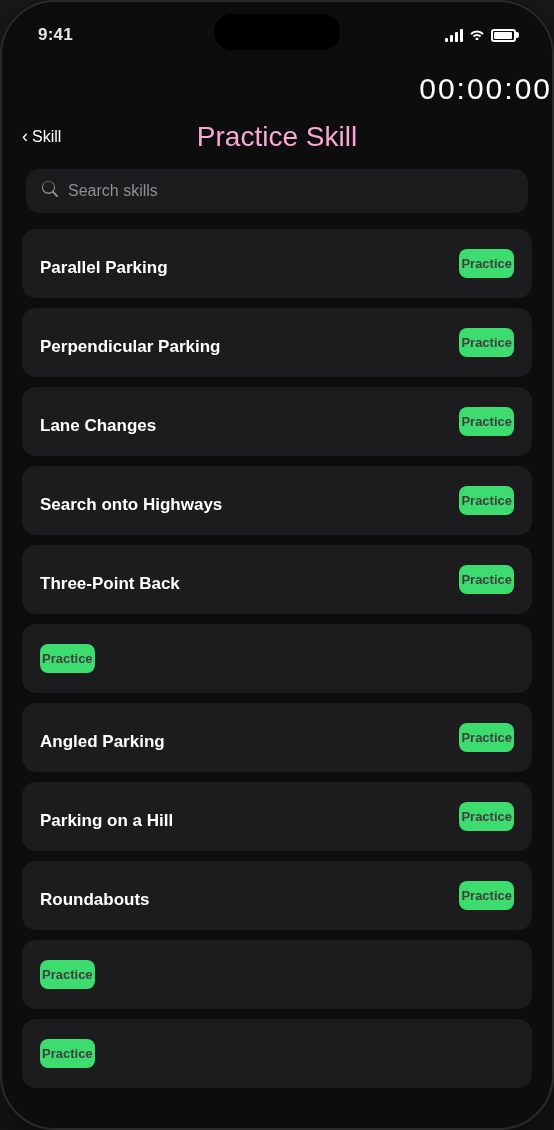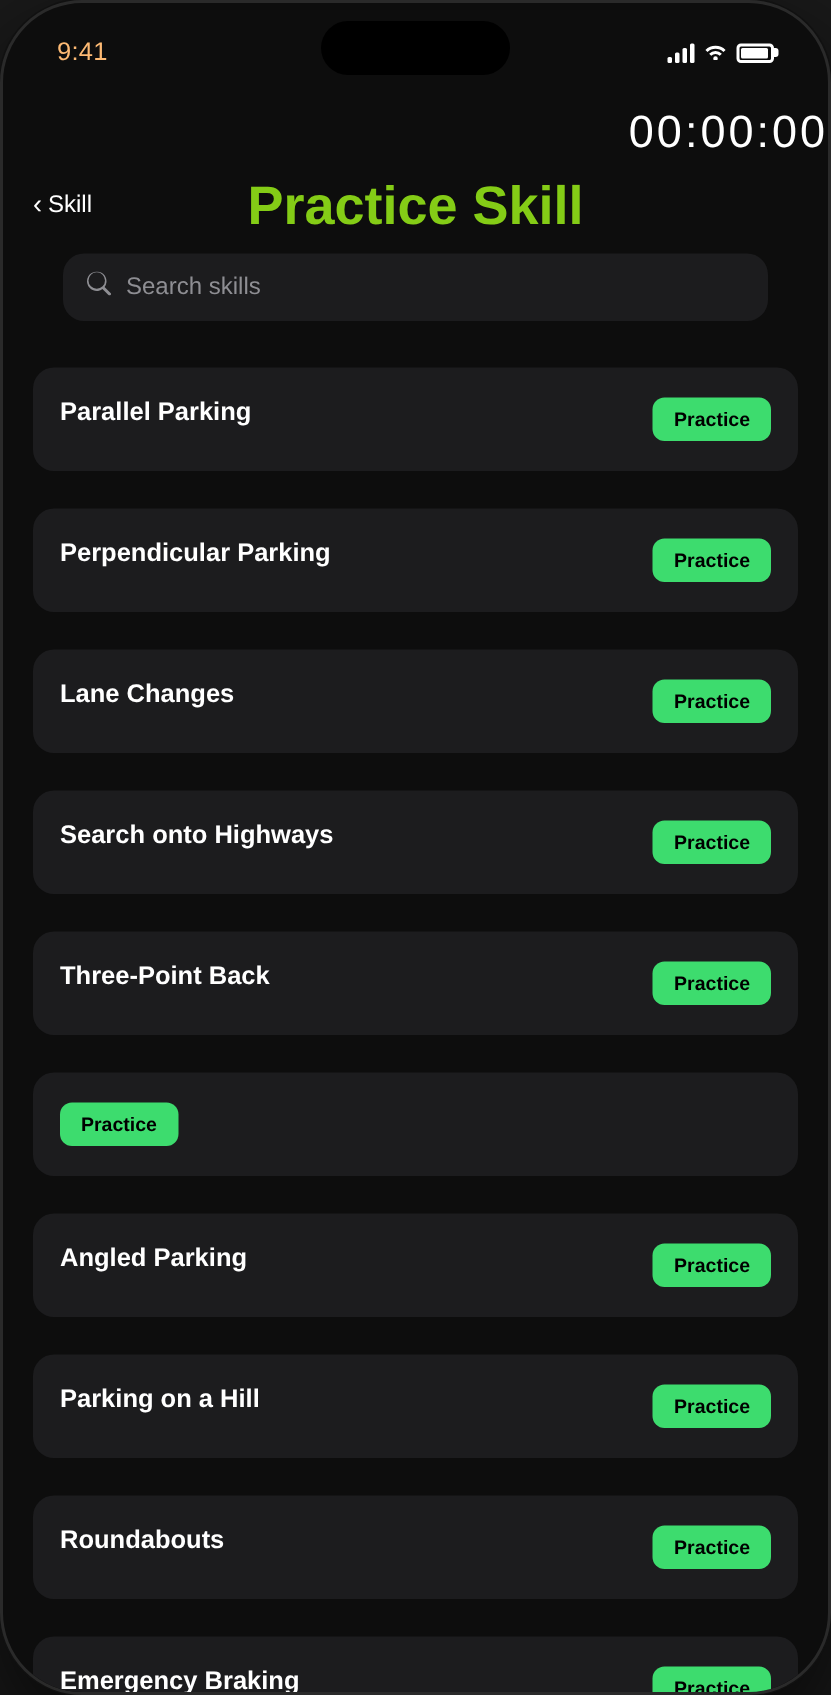--- a/index.html
+++ b/index.html
@@ -27,23 +27,23 @@
     
     .status-bar {
       display: flex;
       justify-content: space-between;
       align-items: center;
       padding: 14px 36px 0 36px;
       height: 52px;
     }
 
     .status-time {
-      color: #fdba74;
+      color: #e5e5e5;
       font-size: 17px;
-      font-weight: 400;
+      font-weight: 700;
       letter-spacing: 0.2px;
     }
 
     .status-icons {
       display: flex;
       align-items: center;
       gap: 6px;
     }
 
     
@@ -91,29 +91,29 @@
 
     .back-chevron {
       font-size: 18px;
       color: #fff;
     }
 
     .page-title {
       position: absolute;
       left: 50%;
       transform: translateX(-50%);
-      color: #84cc16;
-      font-size: 36px;
-      font-weight: 700;
+      color: #f9a8d4;
+      font-size: 28px;
+      font-weight: 400;
       white-space: nowrap;
     }
 
     
     .search-container {
-      padding: 12px 40px 16px;
+      padding: 12px 24px 16px;
     }
 
     .search-bar {
       background: #1c1c1e;
       border-radius: 14px;
       padding: 12px 16px;
       display: flex;
       align-items: center;
       gap: 10px;
     }
@@ -135,38 +135,37 @@
       display: flex;
       flex-direction: column;
       gap: 0;
     }
 
     .skill-item {
       background: #1c1c1e;
       border-radius: 14px;
       padding: 20px 18px;
       display: flex;
-      align-items: flex-start;
+      align-items: flex-end;
       justify-content: space-between;
       margin-bottom: 10px;
-      margin-top: 15px;
     }
 
     .skill-name {
       color: #fff;
       font-size: 17px;
       font-weight: 600;
     }
 
     .practice-btn {
       background: #3ddc6e;
-      color: #000000;
+      color: #404040;
       font-size: 13px;
       font-weight: 600;
-      padding: 7px 14px;
+      padding: 7px 2px;
       border-radius: 8px;
       border: none;
       cursor: pointer;
       white-space: nowrap;
       flex-shrink: 0;
     }
 
     
     .signal-bars {
       display: flex;
@@ -298,20 +297,19 @@
       </div>
       <div class="skill-item">
         <span class="skill-name">Parking on a Hill</span>
         <button class="practice-btn">Practice</button>
       </div>
       <div class="skill-item">
         <span class="skill-name">Roundabouts</span>
         <button class="practice-btn">Practice</button>
       </div>
       <div class="skill-item">
-        <span class="skill-name">Emergency Braking</span>
         <button class="practice-btn">Practice</button>
       </div>
       <div class="skill-item">
         <button class="practice-btn">Practice</button>
       </div>
     </div>
 </div>
 
 </body></html>

